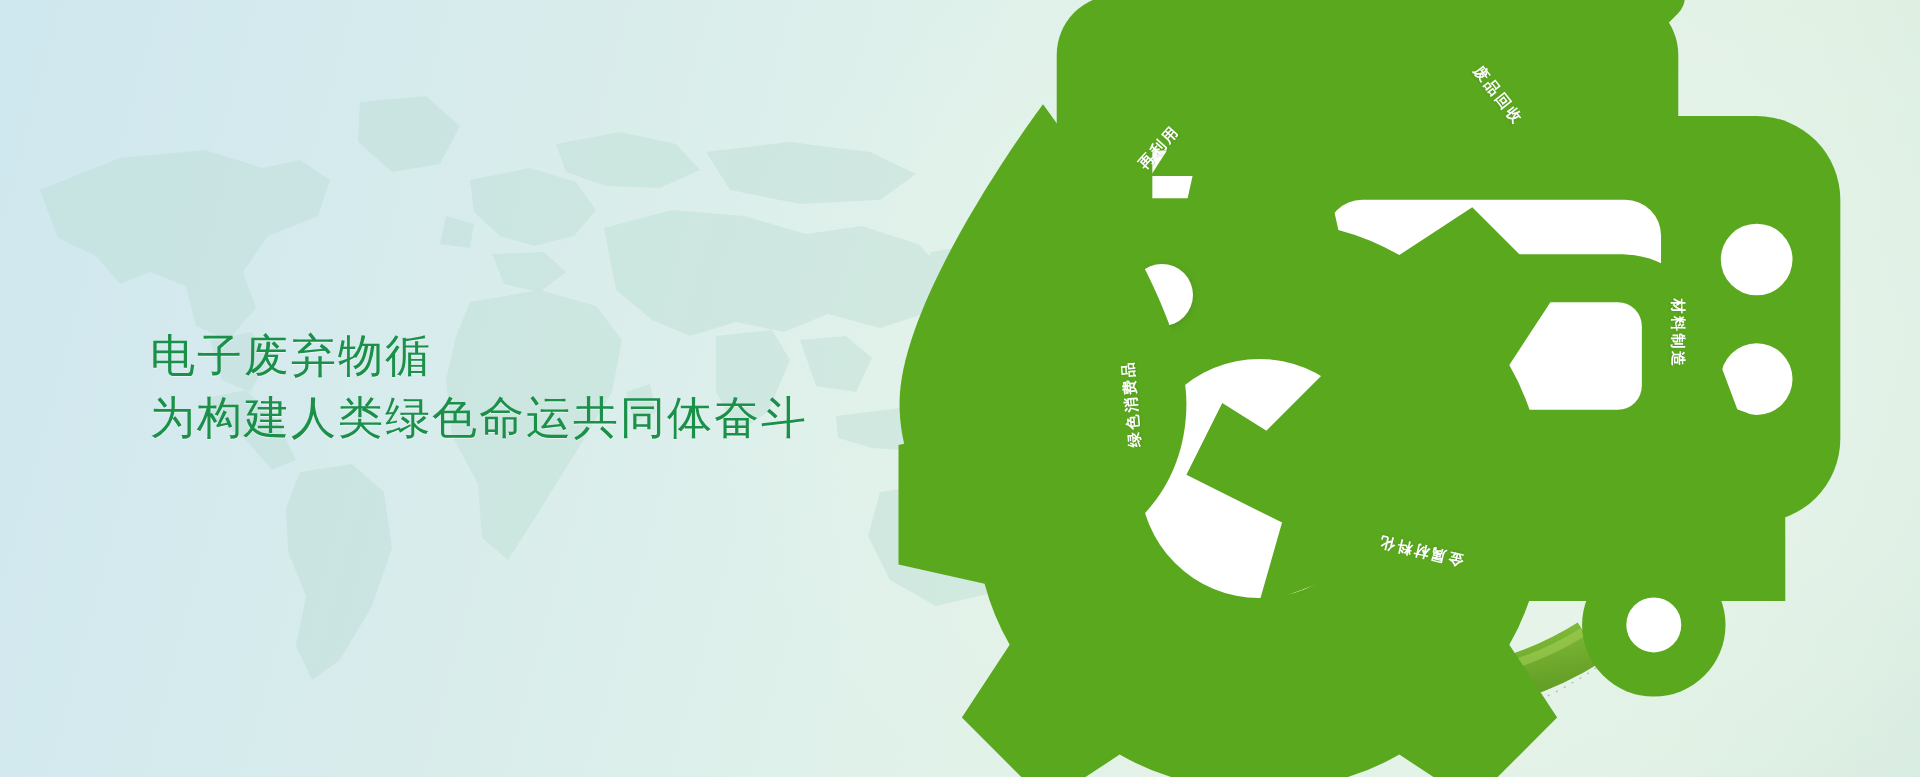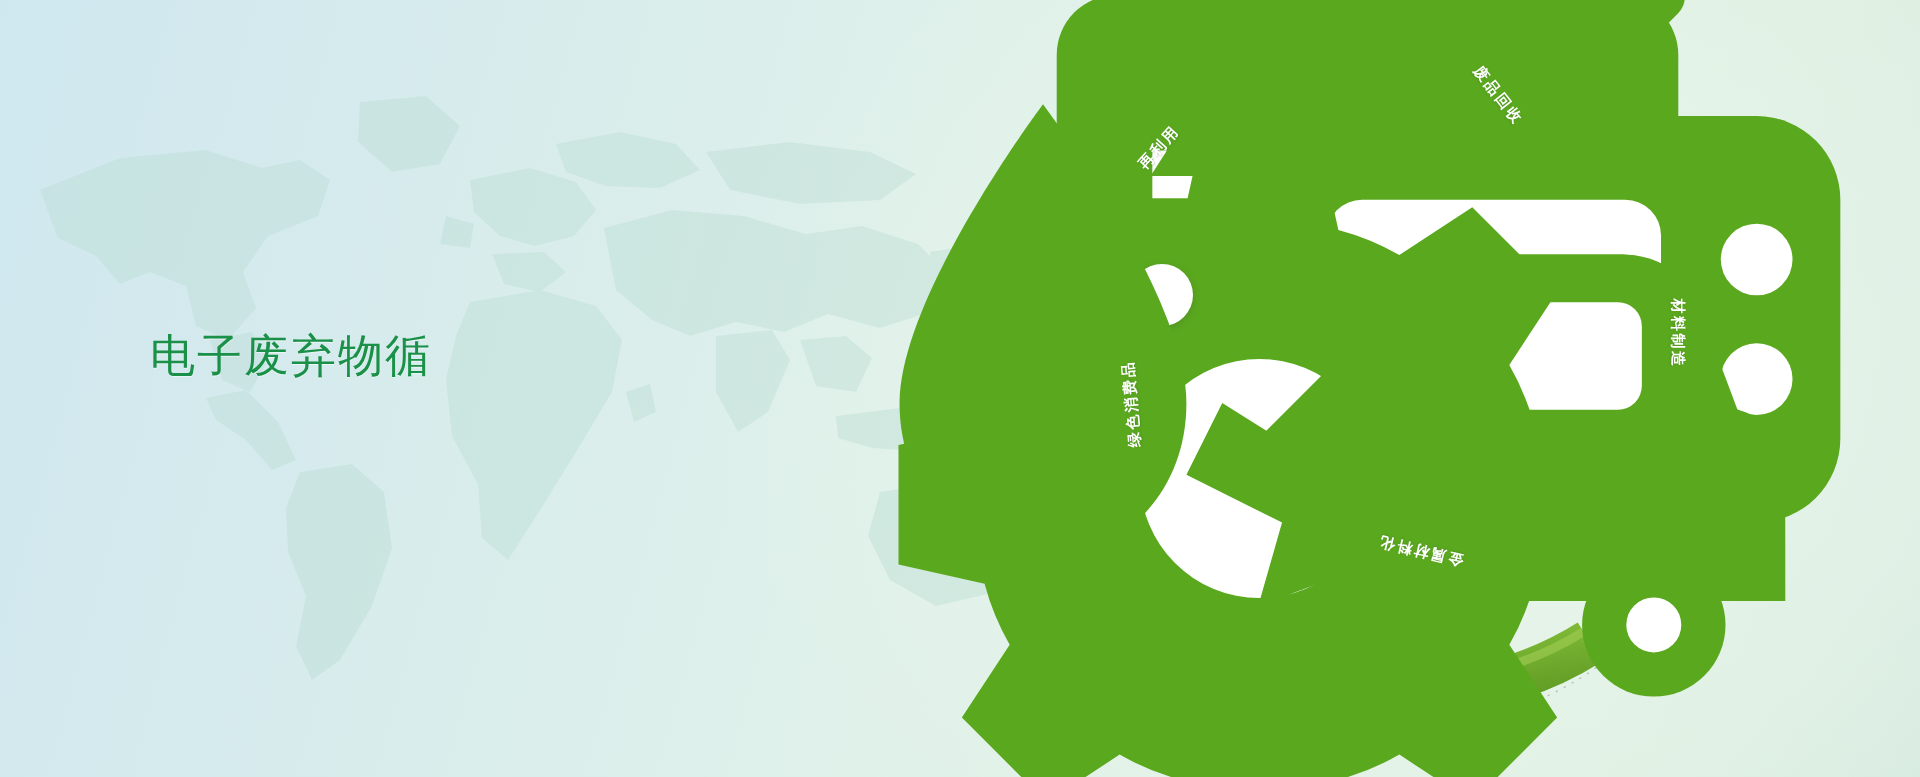--- a/index.html
+++ b/index.html
@@ -118,20 +118,21 @@
       <path d="M880 452 L956 440 L1010 462 L1026 508 L996 552 L936 566 L890 540 L868 496 Z"></path>
       <path d="M1024 566 L1056 560 L1064 586 L1036 596 Z"></path>
 
       <path d="M556 104 L620 92 L676 104 L700 130 L660 148 L606 146 L566 132 Z"></path>
       <path d="M706 112 L790 102 L870 112 L916 134 L880 160 L800 164 L730 150 Z"></path>
     </g>
   </svg>
 
   <div id="headline">
     <span class="ln">电子废弃物循</span>
+    <span class="ln">为构建人类绿色命运共同体奋斗</span>
   </div>
 
   <div id="diagram">
 
     <svg viewBox="0 0 770 765" aria-hidden="true">
       <defs>
         <linearGradient id="gOuter" x1="0" y1="0" x2="1" y2="1">
           <stop offset="0" stop-color="#8dc63f"></stop>
           <stop offset="1" stop-color="#5e9a23"></stop>
         </linearGradient>

